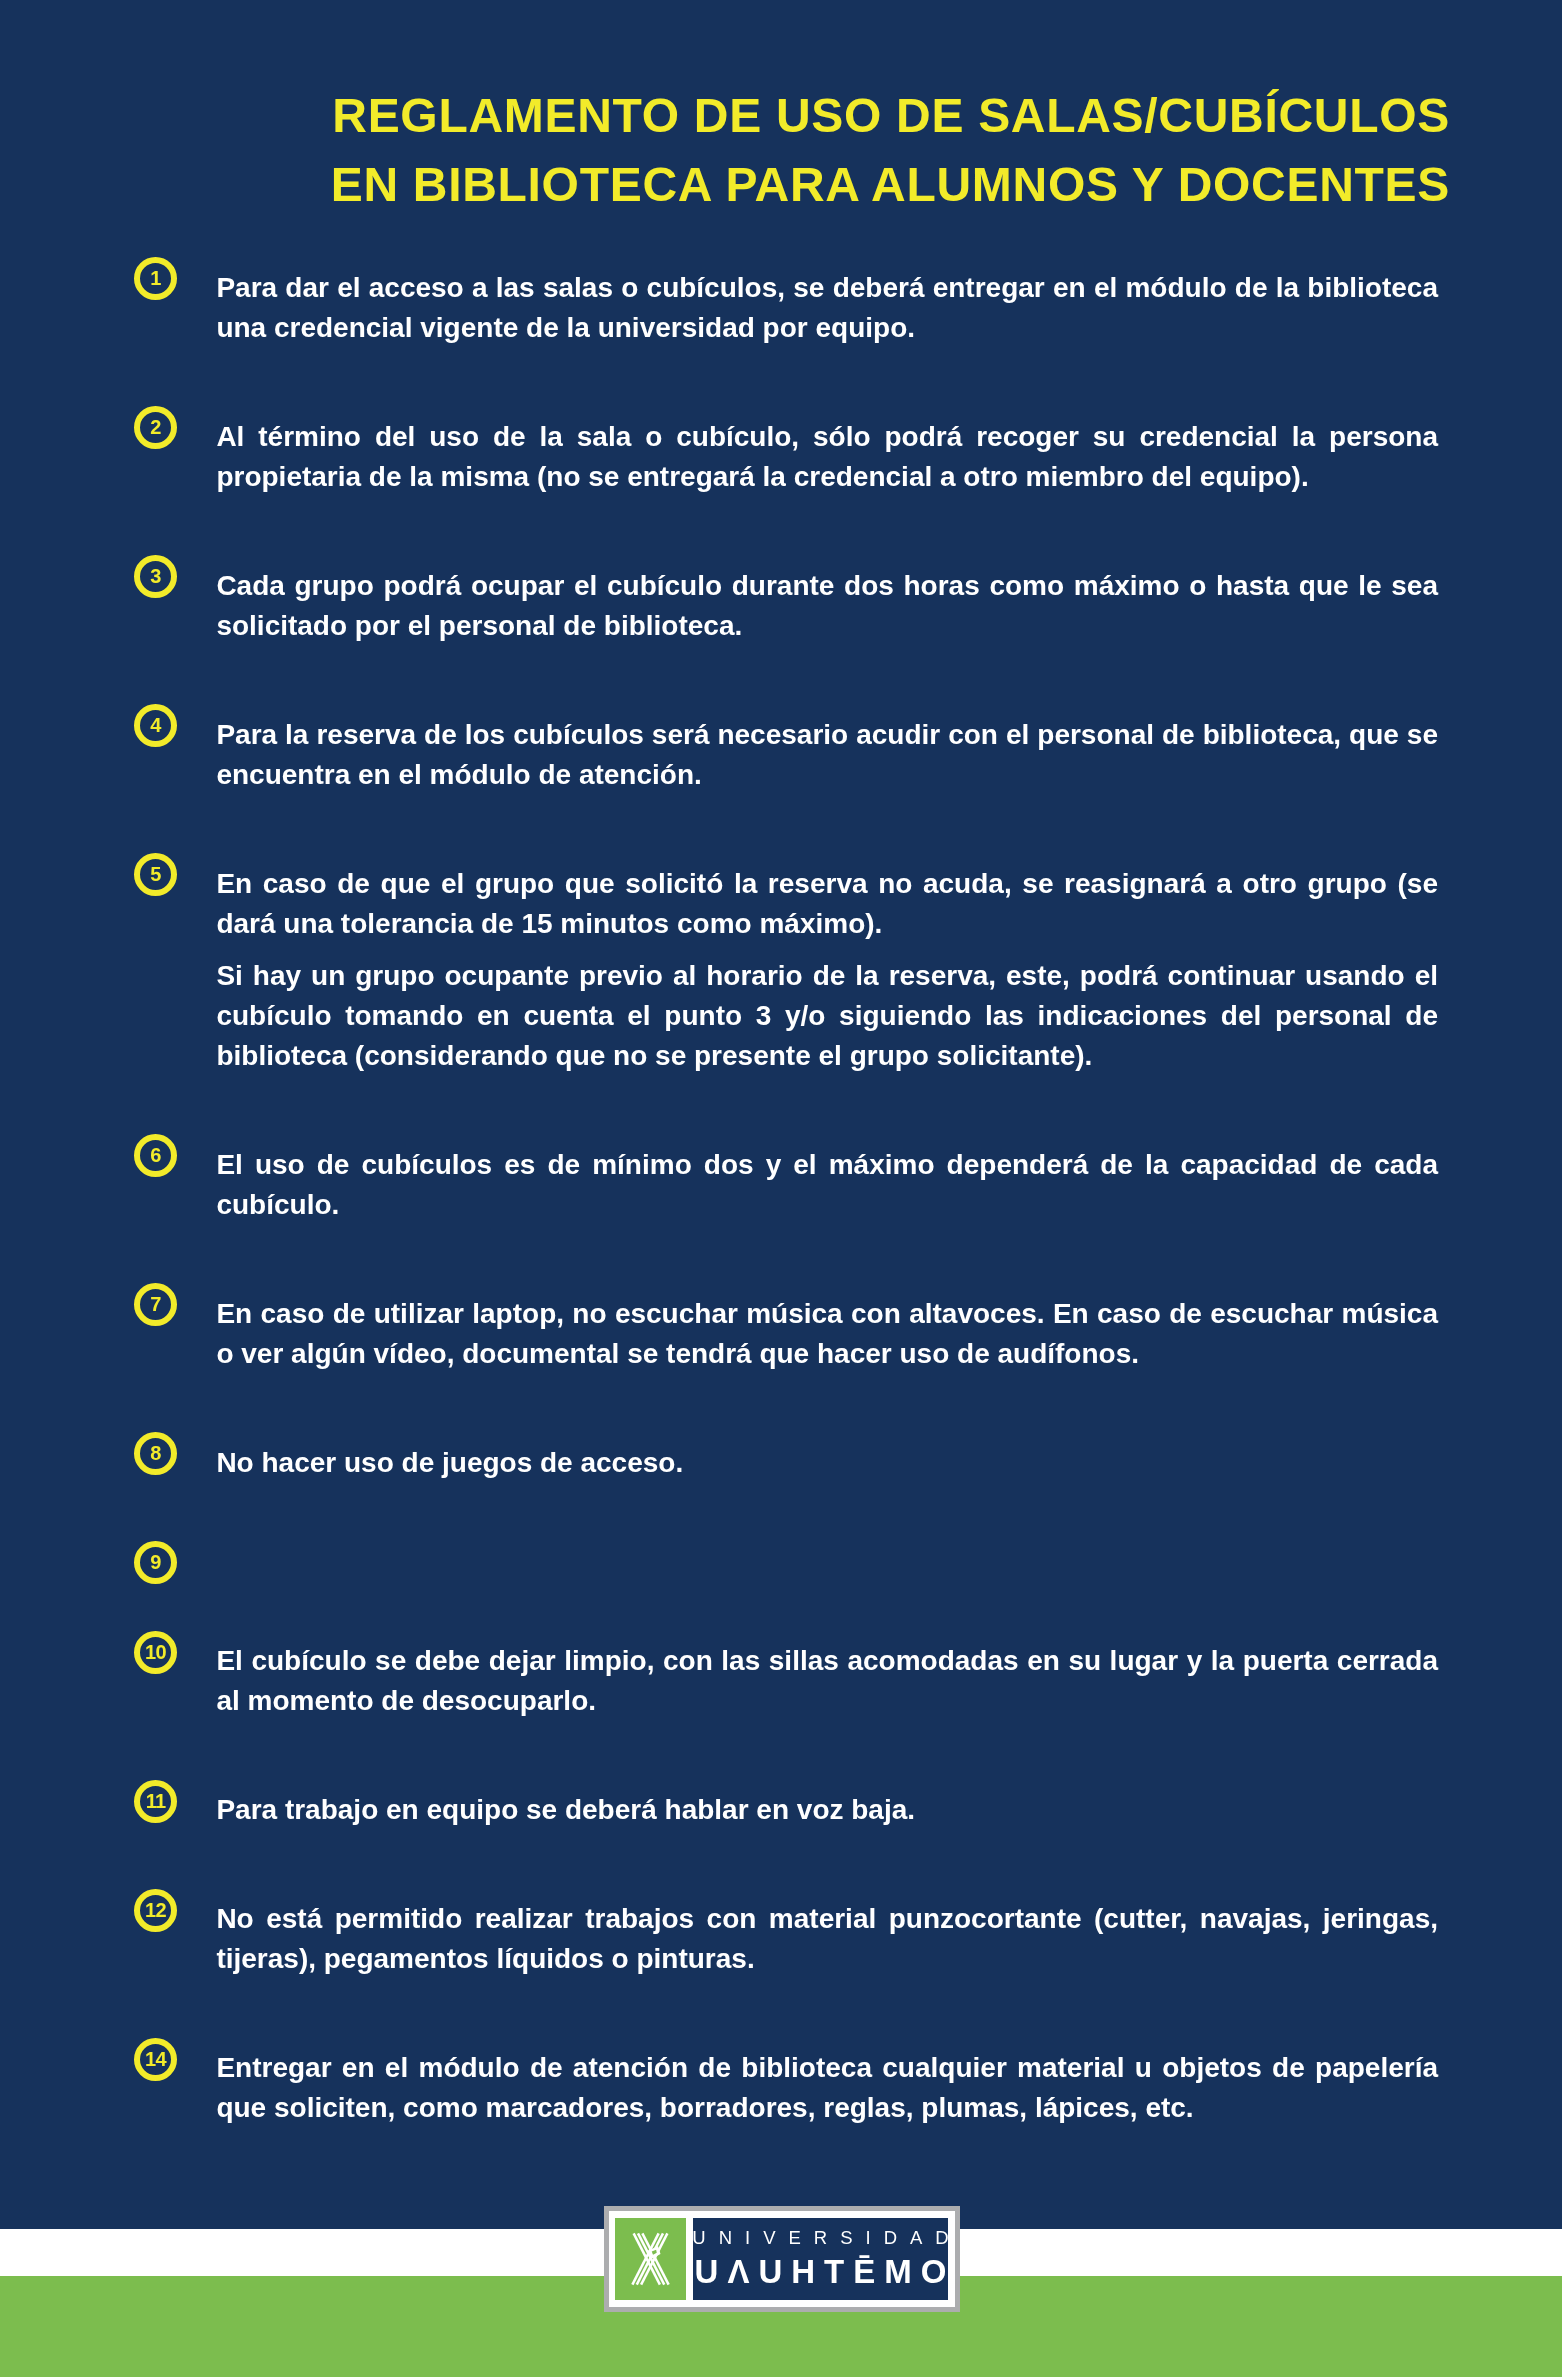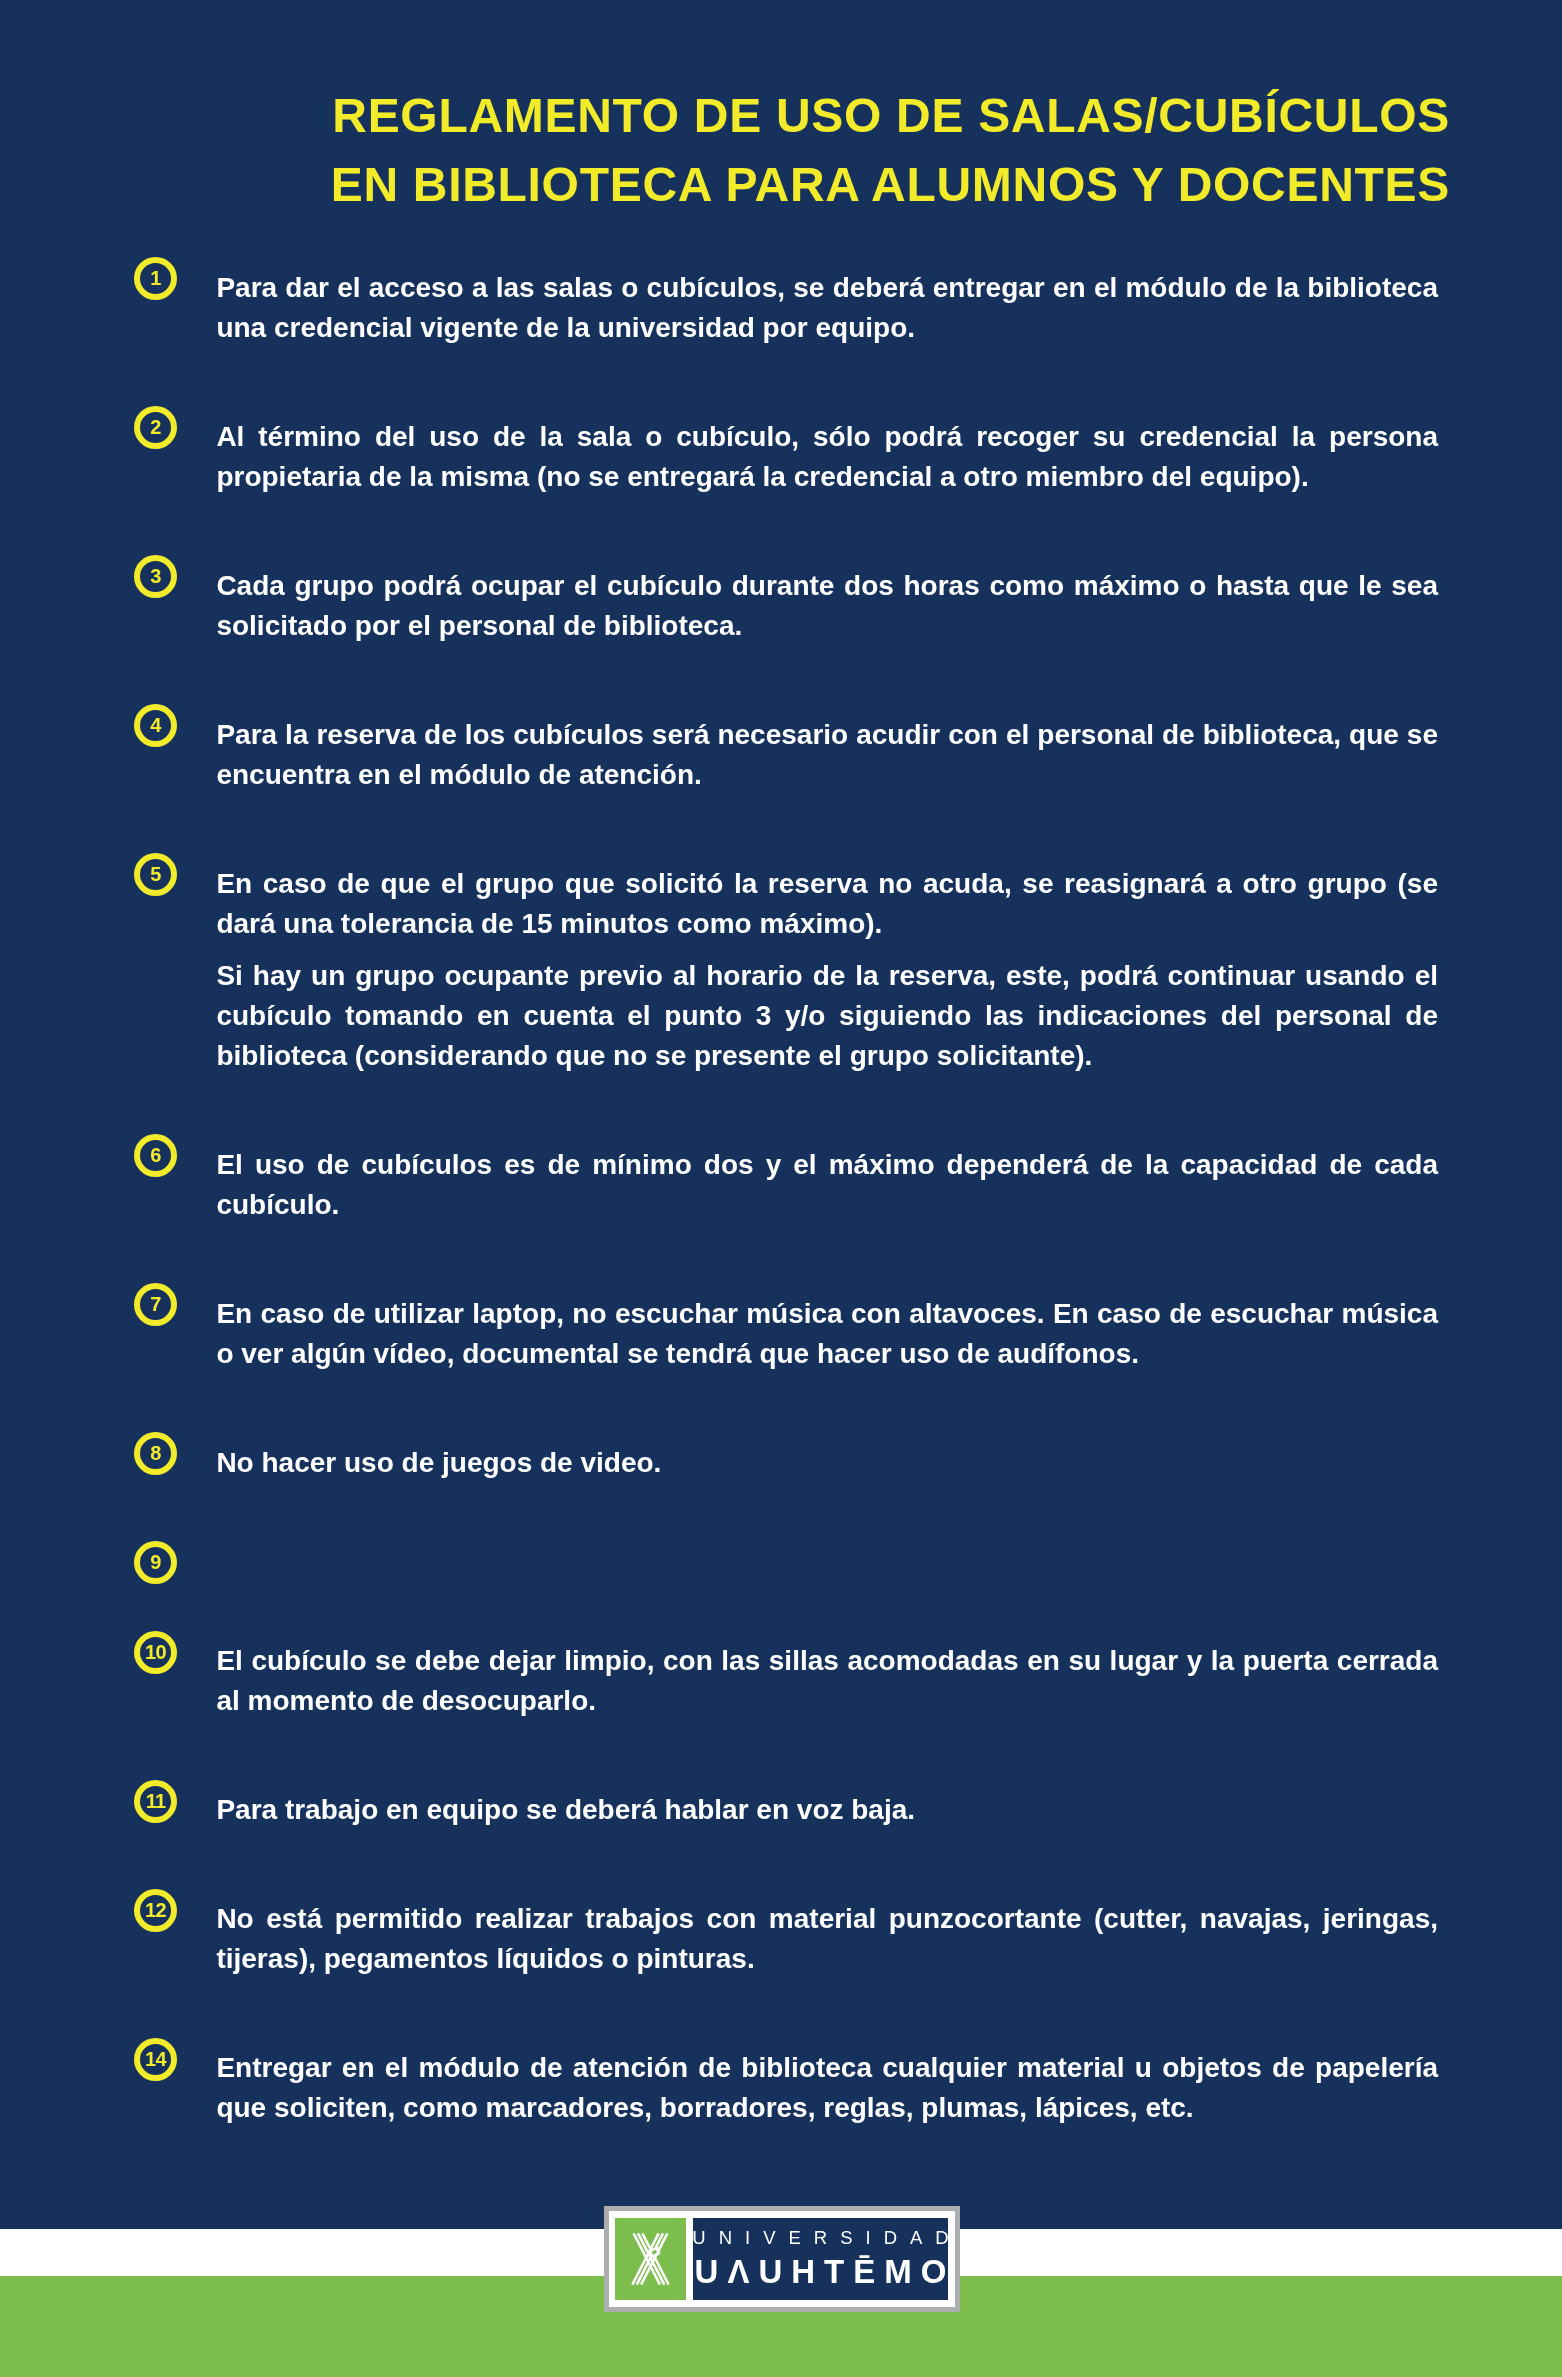--- a/index.html
+++ b/index.html
@@ -164,21 +164,21 @@
       <li class="rule">
         <span class="badge">7</span>
         <div class="rule-text">
             <p>En caso de utilizar laptop, no escuchar música con altavoces. En caso de escuchar música o ver algún vídeo, documental se tendrá que hacer uso de audífonos.</p>
           </div>
       </li>
 
       <li class="rule">
         <span class="badge">8</span>
         <div class="rule-text">
-            <p>No hacer uso de juegos de video.</p>
+            <p>No hacer uso de juegos de acceso.</p>
           </div>
       </li>
 
       <li class="rule">
         <span class="badge">9</span>
       </li>
 
       <li class="rule">
         <span class="badge">10</span>
         <div class="rule-text">

